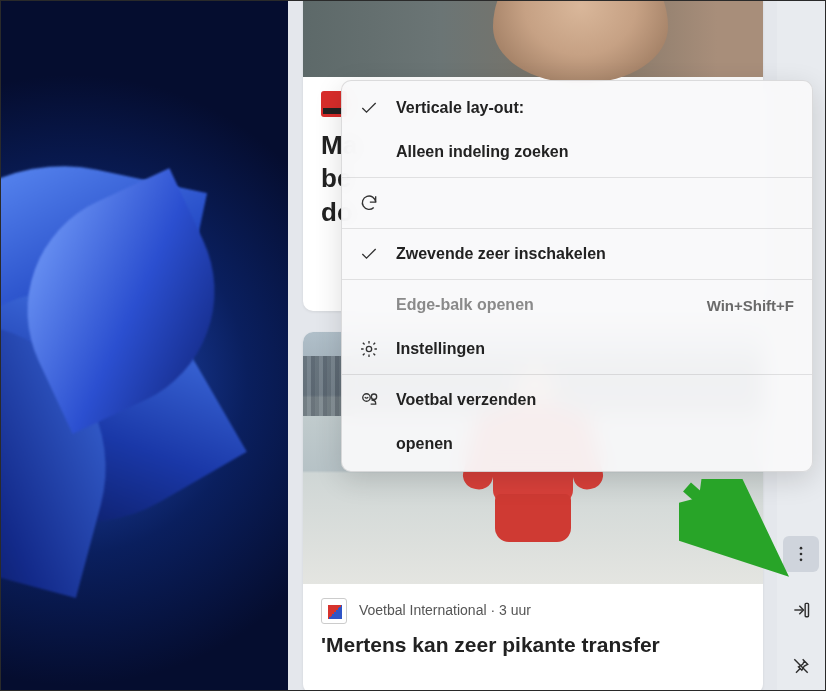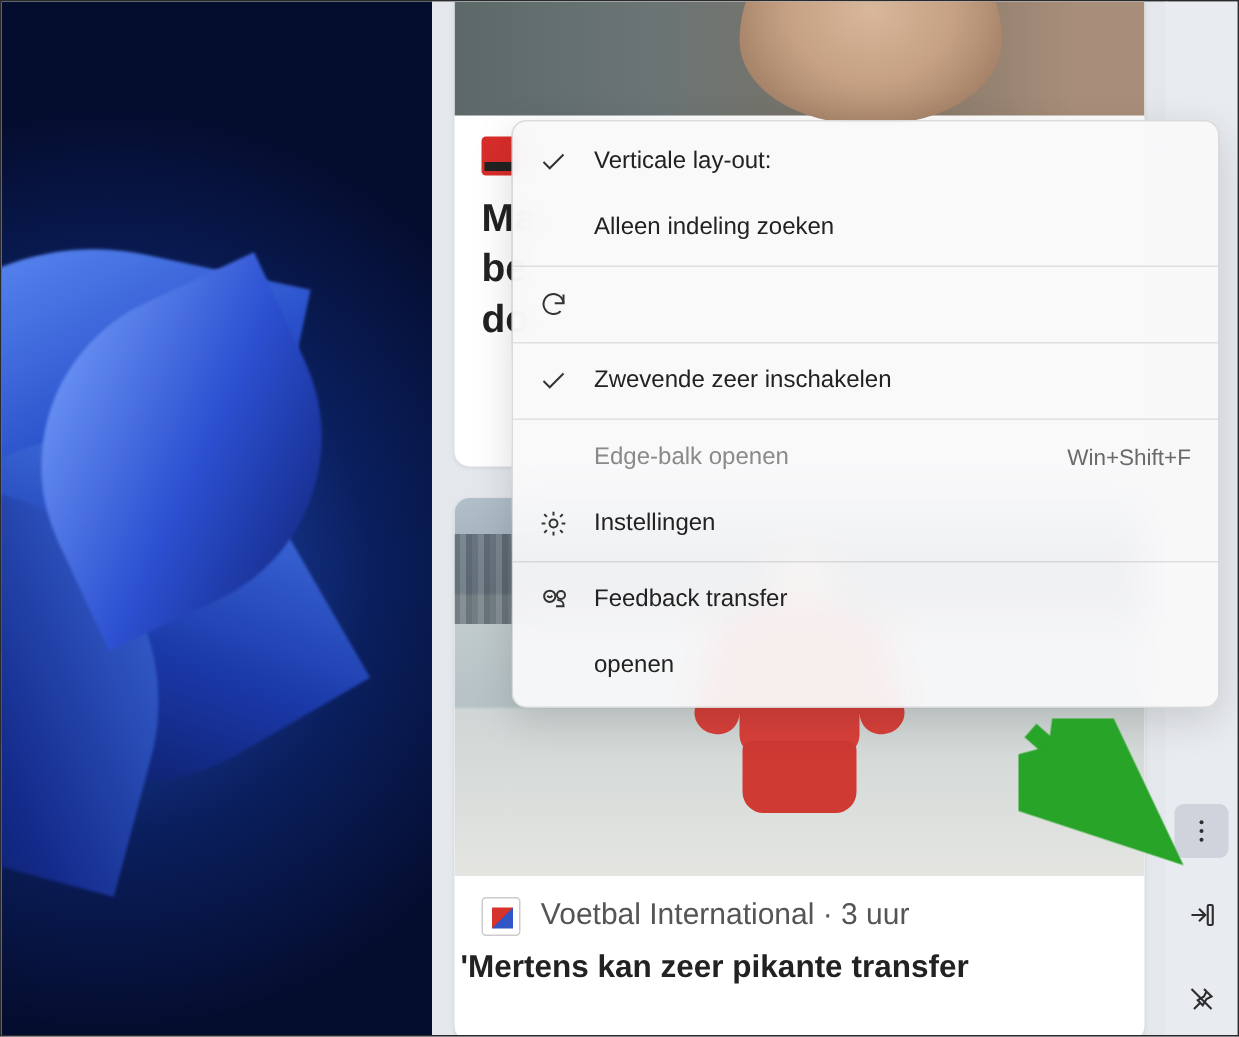--- a/index.html
+++ b/index.html
@@ -76,24 +76,24 @@
       background: linear-gradient(180deg, #b0bfc9 0%, #9caab4 25%, #c4cecf 26%, #b6c2c6 55%, #cfd6d5 56%, #e4e5e1 100%);
       position: relative;
     }
     .crowd { position: absolute; top: 24px; left: 0; right: 0; height: 60px; background: repeating-linear-gradient(90deg, #3f4a53 0 4px, #5c6770 4px 8px, #2f3944 8px 12px); opacity: 0.6; }
     .player { position: absolute; left: 50%; bottom: -10px; transform: translateX(-50%); width: 140px; height: 230px; }
     .torso { position: absolute; top: 40px; left: 30px; width: 80px; height: 100px; background: #d8403a; border-radius: 22px 22px 14px 14px; }
     .shorts { position: absolute; top: 130px; left: 32px; width: 76px; height: 48px; background: #cf3a33; border-radius: 6px 6px 14px 14px; }
     .arm-l { position: absolute; top: 48px; left: 6px; width: 30px; height: 78px; background: #d8403a; border-radius: 14px; transform: rotate(14deg); }
     .arm-r { position: absolute; top: 48px; right: 6px; width: 30px; height: 78px; background: #d8403a; border-radius: 14px; transform: rotate(-14deg); }
     .head { position: absolute; top: 4px; left: 52px; width: 40px; height: 40px; background: #d5a886; border-radius: 50%; }
-    .card-2 .meta-row { padding: 14px 18px 4px; font-size: 20px; color: #555; }
+    .card-2 .meta-row { padding: 14px 18px 4px; font-size: 14px; color: #555; }
     .src-icon2 { display: inline-block; width: 26px; height: 26px; background: #fff; border: 1px solid #ccc; border-radius: 3px; vertical-align: middle; margin-right: 8px; position: relative; }
     .src-icon2::after { content: ""; position: absolute; left: 6px; top: 6px; width: 14px; height: 14px; background: linear-gradient(-45deg, #2f55c7 0 50%, #d6332d 50% 100%); }
-    .card-2 .headline { padding: 4px 4px; font-size: 21px; font-weight: 700; color: #222; line-height: 1.28; }
+    .card-2 .headline { padding: 4px 18px; font-size: 21px; font-weight: 700; color: #222; line-height: 1.28; }
 
     .sidebar-rail {
       position: absolute;
       right: 0;
       top: 0;
       width: 48px;
       height: 100%;
       background: #e8ebef;
       display: flex;
       flex-direction: column;
@@ -118,20 +118,21 @@
       top: 79px;
       width: 472px;
       background: rgba(249, 249, 250, 0.94);
       backdrop-filter: blur(10px);
       border: 1px solid rgba(0,0,0,0.12);
       border-radius: 10px;
       box-shadow: 0 8px 28px rgba(0,0,0,0.14);
       padding: 5px 0;
       font-size: 16px;
       color: #222;
+      font-weight: bold;
     }
     .menu-item {
       display: flex;
       align-items: center;
       padding: 11px 18px 11px 16px;
       gap: 16px;
       cursor: pointer;
     }
     .menu-item.disabled { color: #8a8a8a; cursor: default; }
     .menu-icon { width: 22px; height: 22px; flex: 0 0 22px; display: flex; align-items: center; justify-content: center; }
@@ -279,21 +280,21 @@
 
   <div class="menu-item">
     <span class="menu-icon">
         <svg viewBox="0 0 24 24">
           <circle cx="9" cy="9" r="4.5"></circle>
           <path d="M7 8.5c.6.9 1.3 1.3 2 1.3s1.4-.4 2-1.3"></path>
           <path d="M15 12c3 0 5 1.8 5 4v1h-6"></path>
           <circle cx="18" cy="8" r="3.2"></circle>
         </svg>
       </span>
-    <span class="menu-label">Feedback transfer</span>
+    <span class="menu-label">Voetbal verzenden</span>
   </div>
 
   <div class="menu-item">
     <span class="menu-icon"></span>
     <span class="menu-label">openen</span>
   </div>
 
 </div>
 
 <div class="arrow-annot">

